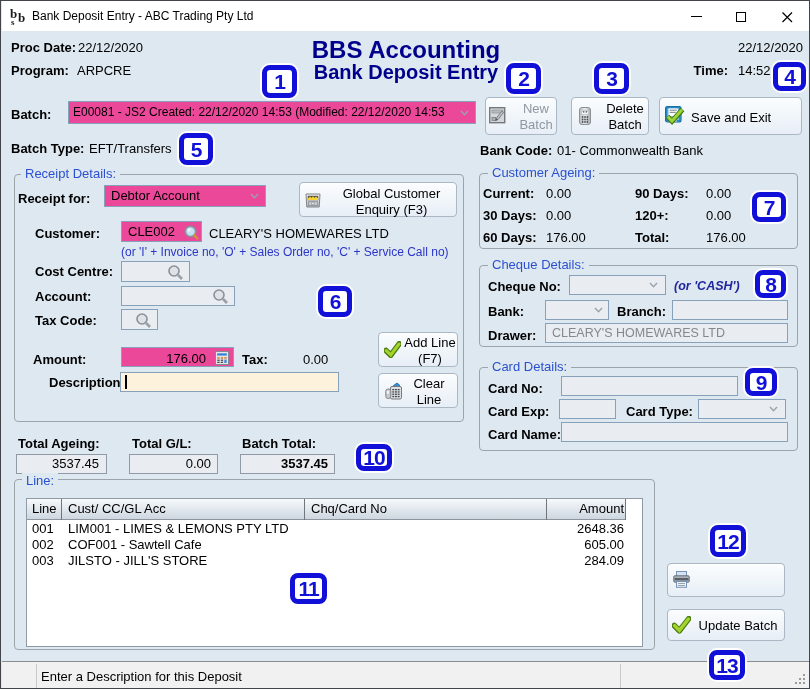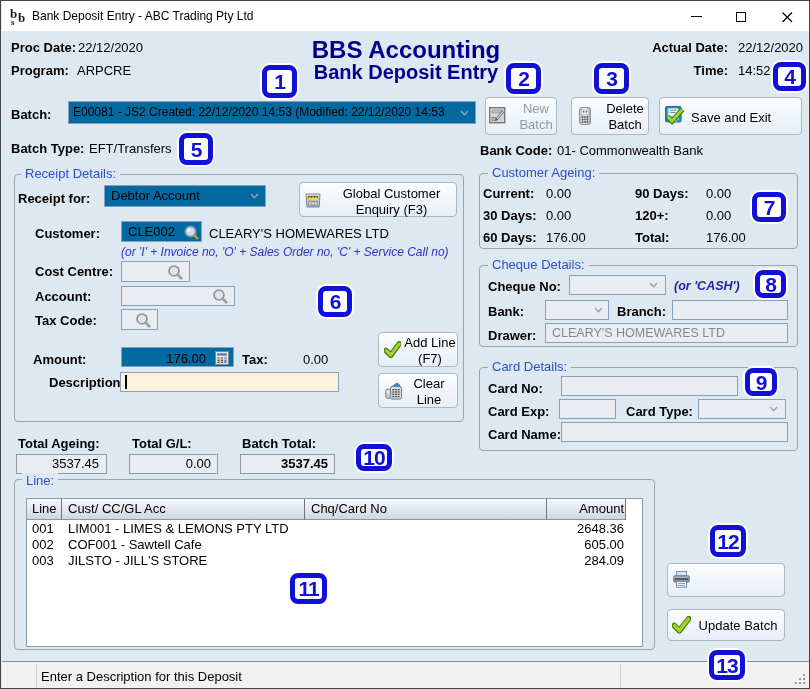--- a/index.html
+++ b/index.html
@@ -1,21 +1,21 @@
 <!DOCTYPE html>
 <html><head><meta charset="utf-8"><style>
 *{margin:0;padding:0;box-sizing:border-box}
 html,body{width:810px;height:689px;font-family:"Liberation Sans",sans-serif;background:#fff}
 #win{position:relative;width:810px;height:689px;background:#dee8f1;border:1px solid #42464b;overflow:hidden}
 .ab{position:absolute;white-space:nowrap}
 .ab svg{display:block}
 .b{font-weight:bold}
 .t13{font-size:13px;color:#000}
 .badge{position:absolute;background:#fff;border:5px solid #1010d8;border-radius:8px;color:#1010d8;font-weight:bold;font-size:21px;display:flex;align-items:center;justify-content:center;line-height:1;box-shadow:0 0 0 2px rgba(255,255,255,.95);letter-spacing:-1px}
-.inp{position:absolute;background:#0369a1;border:1px solid #87a1ba;font-size:13px;color:#000;white-space:nowrap;overflow:hidden}
+.inp{position:absolute;background:#ec4899;border:1px solid #87a1ba;font-size:13px;color:#000;white-space:nowrap;overflow:hidden}
 .dis{background:#e9edf1}
 .btn{position:absolute;background:linear-gradient(#fbfdfe,#e7eef6);border:1px solid #aab8c5;border-radius:4px;font-size:13px;color:#000}
 .grp{position:absolute;border:1px solid #9ba4ab;border-radius:4px}
 .gt{position:absolute;top:-8px;left:9px;background:#dee8f1;color:#2b50cf;padding:0 4px;font-size:13px}
 </style></head><body>
 <div id="win">
 
   <div class="ab" style="left:1px;top:0;width:808px;height:30px;background:#fff"></div>
   <div class="ab" style="left:9px;top:6px;width:19px;height:19px">
     <svg width="19" height="19" viewBox="0 0 19 19">
@@ -32,21 +32,20 @@
         <path d="M0.5 0.5 L10 10 M10 0.5 L0.5 10" stroke="#000" stroke-width="1.2"></path>
       </svg>
     </div>
 
   <div class="ab t13 b" style="left:10px;top:39px">Proc Date:</div>
   <div class="ab t13" style="left:77px;top:39px">22/12/2020</div>
   <div class="ab t13 b" style="left:10px;top:62px">Program:</div>
   <div class="ab t13" style="left:76px;top:62px">ARPCRE</div>
   <div class="ab b" style="left:0;top:35px;width:810px;text-align:center;font-size:24px;color:#00008c">BBS Accounting</div>
   <div class="ab b" style="left:0;top:60px;width:810px;text-align:center;font-size:20px;color:#00008c">Bank Deposit Entry</div>
-  <div class="ab t13 b" style="left:560px;top:39px;width:167px;text-align:right">Actual Date:</div>
   <div class="ab t13" style="left:737px;top:39px">22/12/2020</div>
   <div class="ab t13 b" style="left:560px;top:62px;width:167px;text-align:right">Time:</div>
   <div class="ab t13" style="left:737px;top:62px">14:52</div>
 
   <div class="ab t13 b" style="left:10px;top:106px">Batch:</div>
   <div class="inp" style="left:67px;top:100px;width:408px;height:23px;line-height:21px;padding-left:4px;font-size:12px">E00081 - JS2 Created: 22/12/2020 14:53 (Modified: 22/12/2020 14:53</div>
   <div class="ab" style="left:459px;top:109px">
       <svg width="9" height="6" viewBox="0 0 9 6">
         <path d="M1 1 L4.5 4.8 L8 1" stroke="#98a3ad" stroke-width="1.4" fill="none"></path>
       </svg>
@@ -141,21 +140,21 @@
   <div class="ab t13 b" style="left:34px;top:225px">Customer:</div>
   <div class="inp" style="left:120px;top:220px;width:81px;height:21px;line-height:19px;padding-left:6px">CLE002</div>
   <div class="ab" style="left:182px;top:223px">
     <svg width="17" height="17" viewBox="0 0 17 17">
         <circle cx="7.5" cy="7.5" r="5.2" fill="#c2e2f4" stroke="#8a9099" stroke-width="1.8"></circle>
         <circle cx="6" cy="6" r="1.8" fill="#e8f4fb"></circle>
         <path d="M11.3 11.3 l3 3" stroke="#cf9436" stroke-width="2.6" stroke-linecap="round"></path>
       </svg>
   </div>
   <div class="ab t13" style="left:208px;top:225px">CLEARY'S HOMEWARES LTD</div>
-  <div class="ab" style="left:120px;top:244px;font-size:12px;font-style:italic;color:#2b35c8">(or 'I' + Invoice no, 'O' + Sales Order no, 'C' + Service Call no)</div>
+  <div class="ab" style="left:120px;top:244px;font-size:12px;color:#2b35c8">(or 'I' + Invoice no, 'O' + Sales Order no, 'C' + Service Call no)</div>
 
   <div class="ab t13 b" style="left:34px;top:263px">Cost Centre:</div>
   <div class="inp dis" style="left:120px;top:260px;width:69px;height:21px"></div>
   <div class="ab" style="left:166px;top:263px">
       <svg width="17" height="17" viewBox="0 0 17 17">
         <circle cx="7" cy="7" r="5" fill="#dfe3e7" stroke="#8a9099" stroke-width="1.6"></circle>
         <path d="M11 11 l4 4" stroke="#9aa0a8" stroke-width="2.6"></path>
       </svg>
     </div>
   <div class="ab t13 b" style="left:34px;top:288px">Account:</div>

